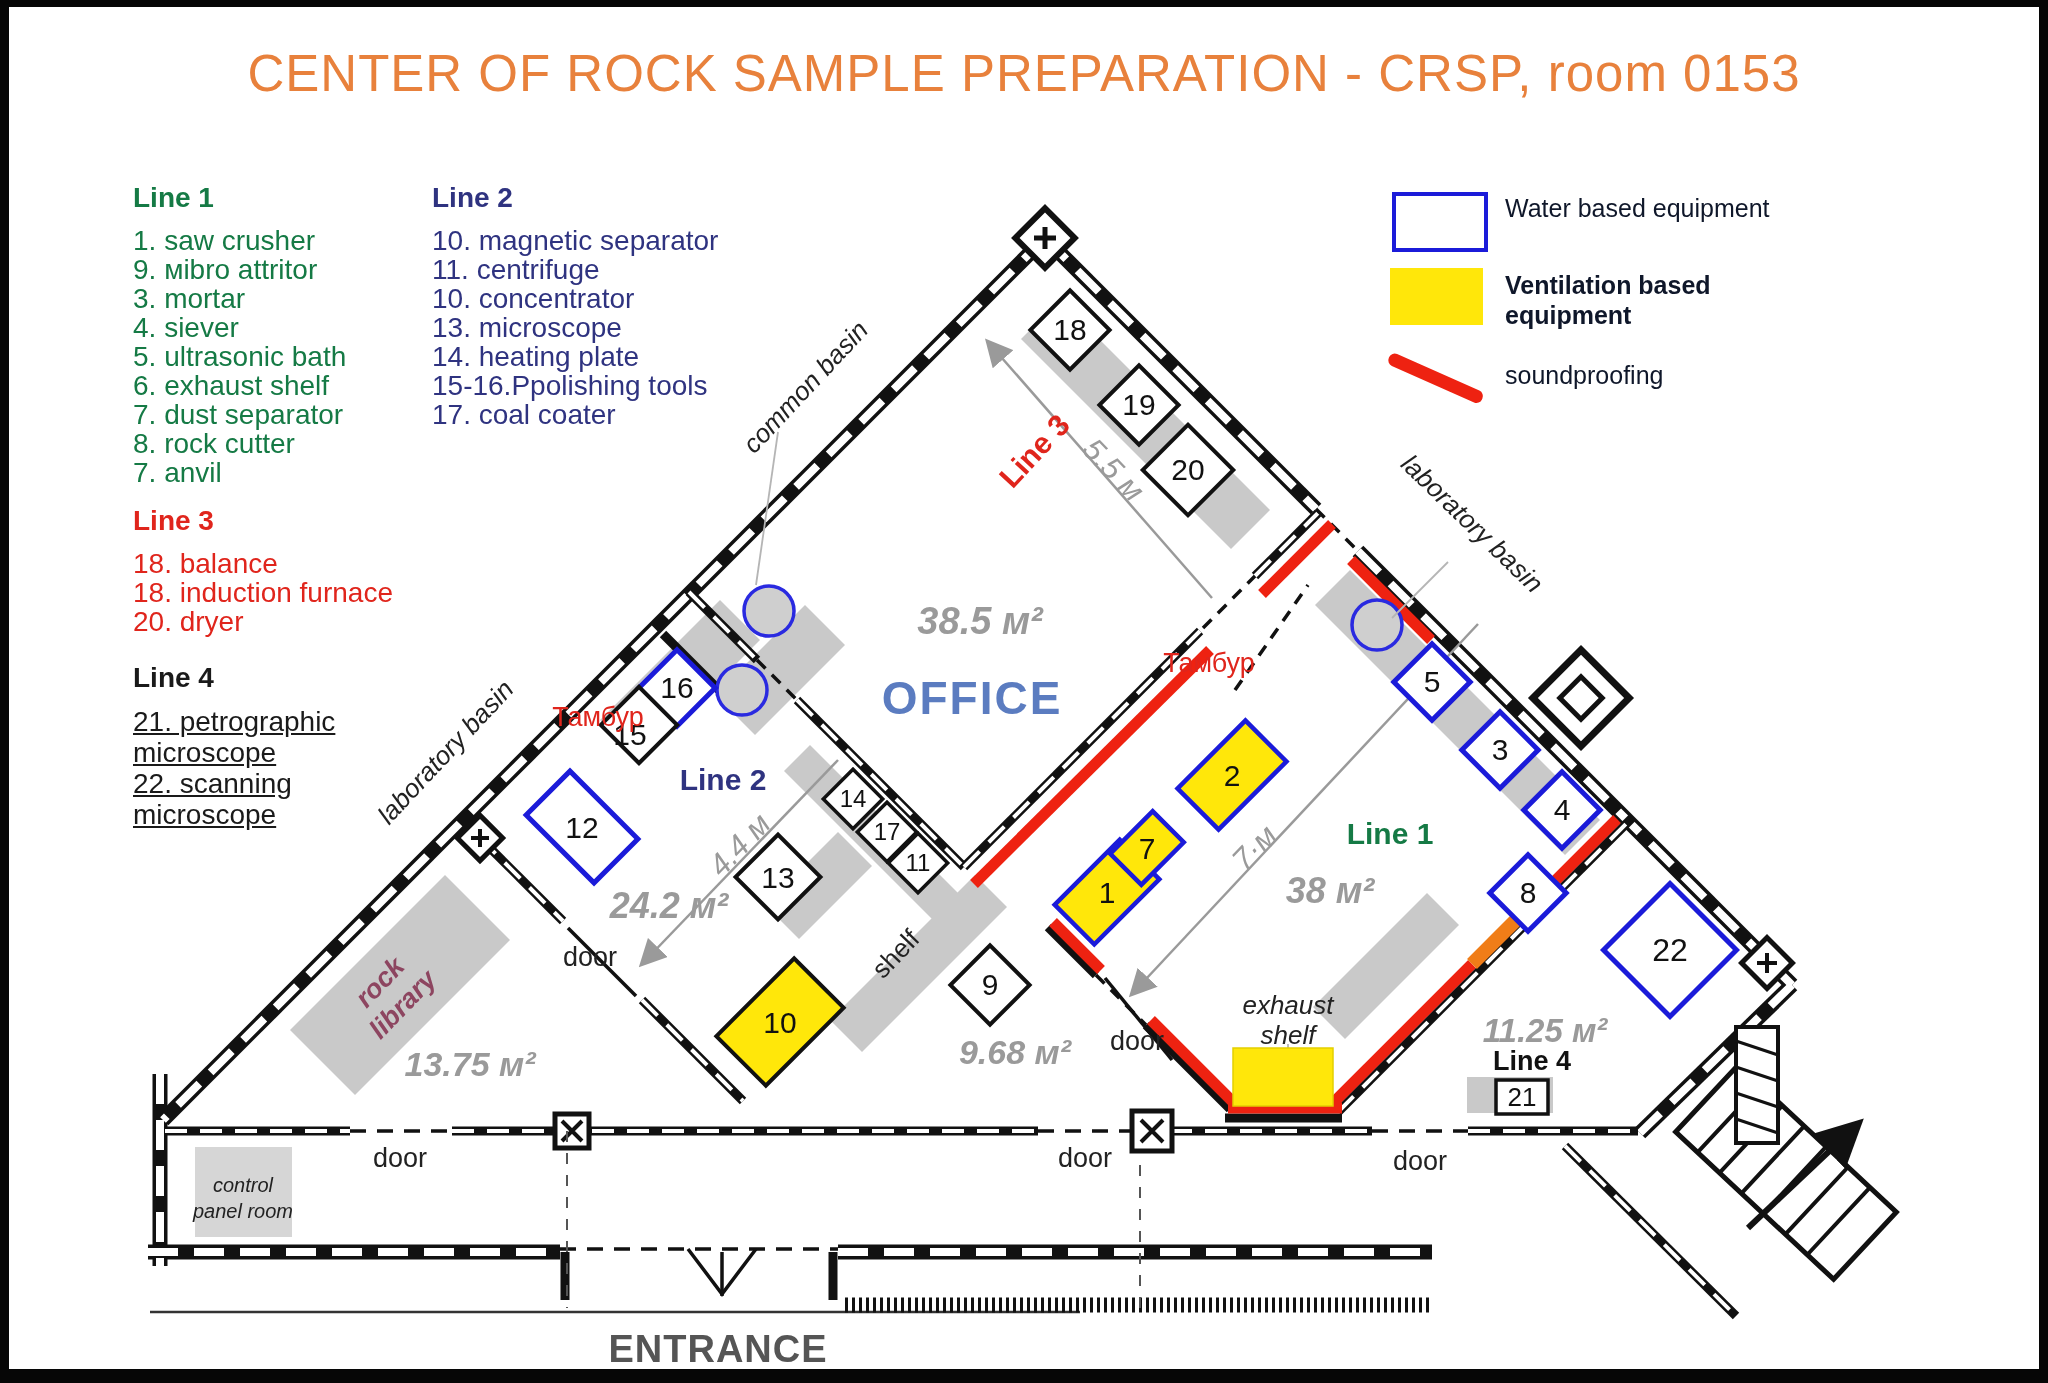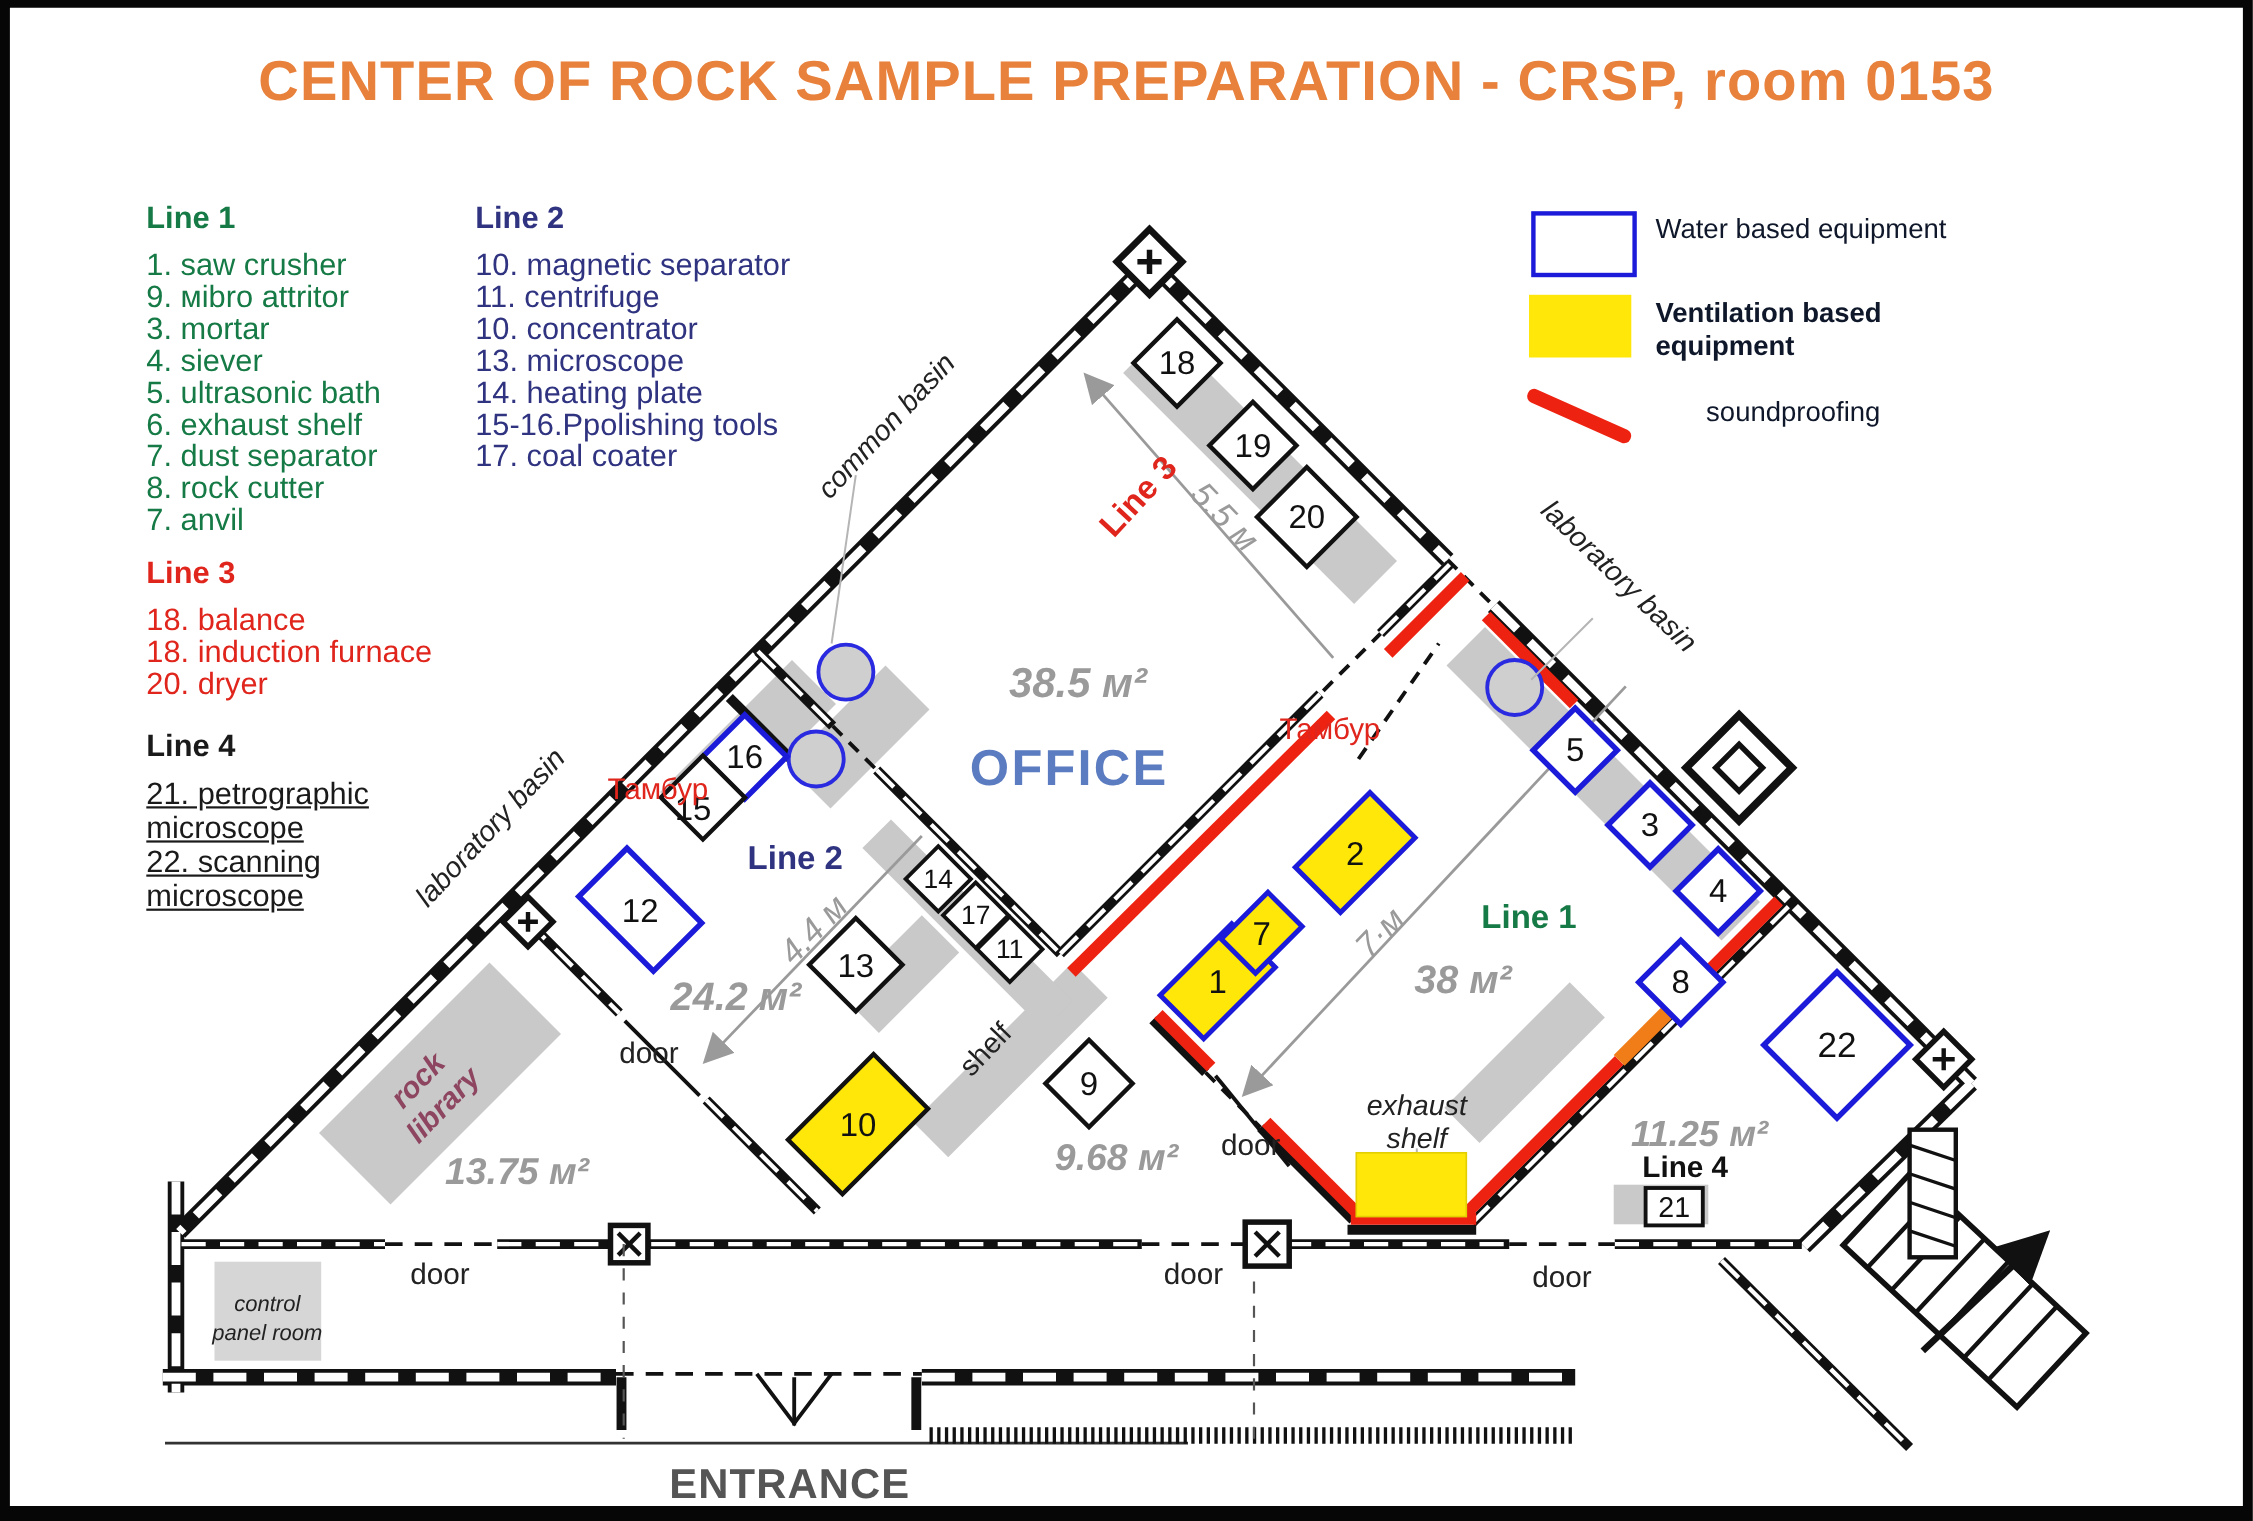--- a/index.html
+++ b/index.html
@@ -1,37 +1,37 @@
 <!DOCTYPE html>
 <html><head>
 <meta charset="utf-8">
 <style>
   html,body{margin:0;padding:0;}
   body{width:2048px;height:1383px;position:relative;background:#ffffff;
        font-family:"Liberation Sans",sans-serif;overflow:hidden;}
   .frame{position:absolute;inset:0;border:7px solid #060606;border-bottom-width:14px;
          border-left-width:9px;border-right-width:9px;z-index:60;pointer-events:none;}
   .title{position:absolute;left:0;right:0;top:44px;text-align:center;
-         font-size:51px;font-weight:bold;color:#e8813c;letter-spacing:1px;z-index:10;}
+         font-size:51px;font-weight:normal;color:#e8813c;letter-spacing:1px;z-index:10;}
   .list{position:absolute;z-index:10;}
   .list .hdr{font-size:28px;font-weight:bold;margin-bottom:12px;}
   .list .item{font-size:28px;line-height:29px;white-space:nowrap;}
   .l1{left:133px;top:182px;color:#157a45;}
   .l2{left:432px;top:182px;color:#2f3380;}
   .l3{left:133px;top:505px;color:#e0251c;}
   .l4{left:133px;top:662px;color:#1a1a1a;}
   .l4 .item{line-height:31px;text-decoration:underline;}
   .eq-legend{position:absolute;z-index:10;}
   .swatch-water{position:absolute;left:1392px;top:192px;width:88px;height:52px;
                 background:#fff;border:4px solid #1b1bd9;}
   .swatch-vent{position:absolute;left:1390px;top:268px;width:93px;height:57px;background:#ffe70a;}
   .swatch-sound{position:absolute;left:1389px;top:351px;width:102px;height:13px;background:#ee2211;
                 transform:rotate(24deg);transform-origin:0 50%;border-radius:6px;}
   .eq-label{position:absolute;left:1505px;font-size:25px;color:#0f172a;line-height:30px;white-space:nowrap;}
-  .wtr{top:193px;} .vnt{top:270px;font-weight:bold;} .snd{top:360px;margin-left:46px;}
+  .wtr{top:193px;} .vnt{top:270px;font-weight:bold;} .snd{top:360px;}
   svg.plan{position:absolute;left:0;top:0;z-index:5;}
   svg text{font-family:"Liberation Sans",sans-serif;}
 </style>
 </head>
 <body>
 
 <div class="title">CENTER OF ROCK SAMPLE PREPARATION - CRSP, room 0153</div>
 
 <div class="list l1">
   <div class="hdr">Line 1</div>

